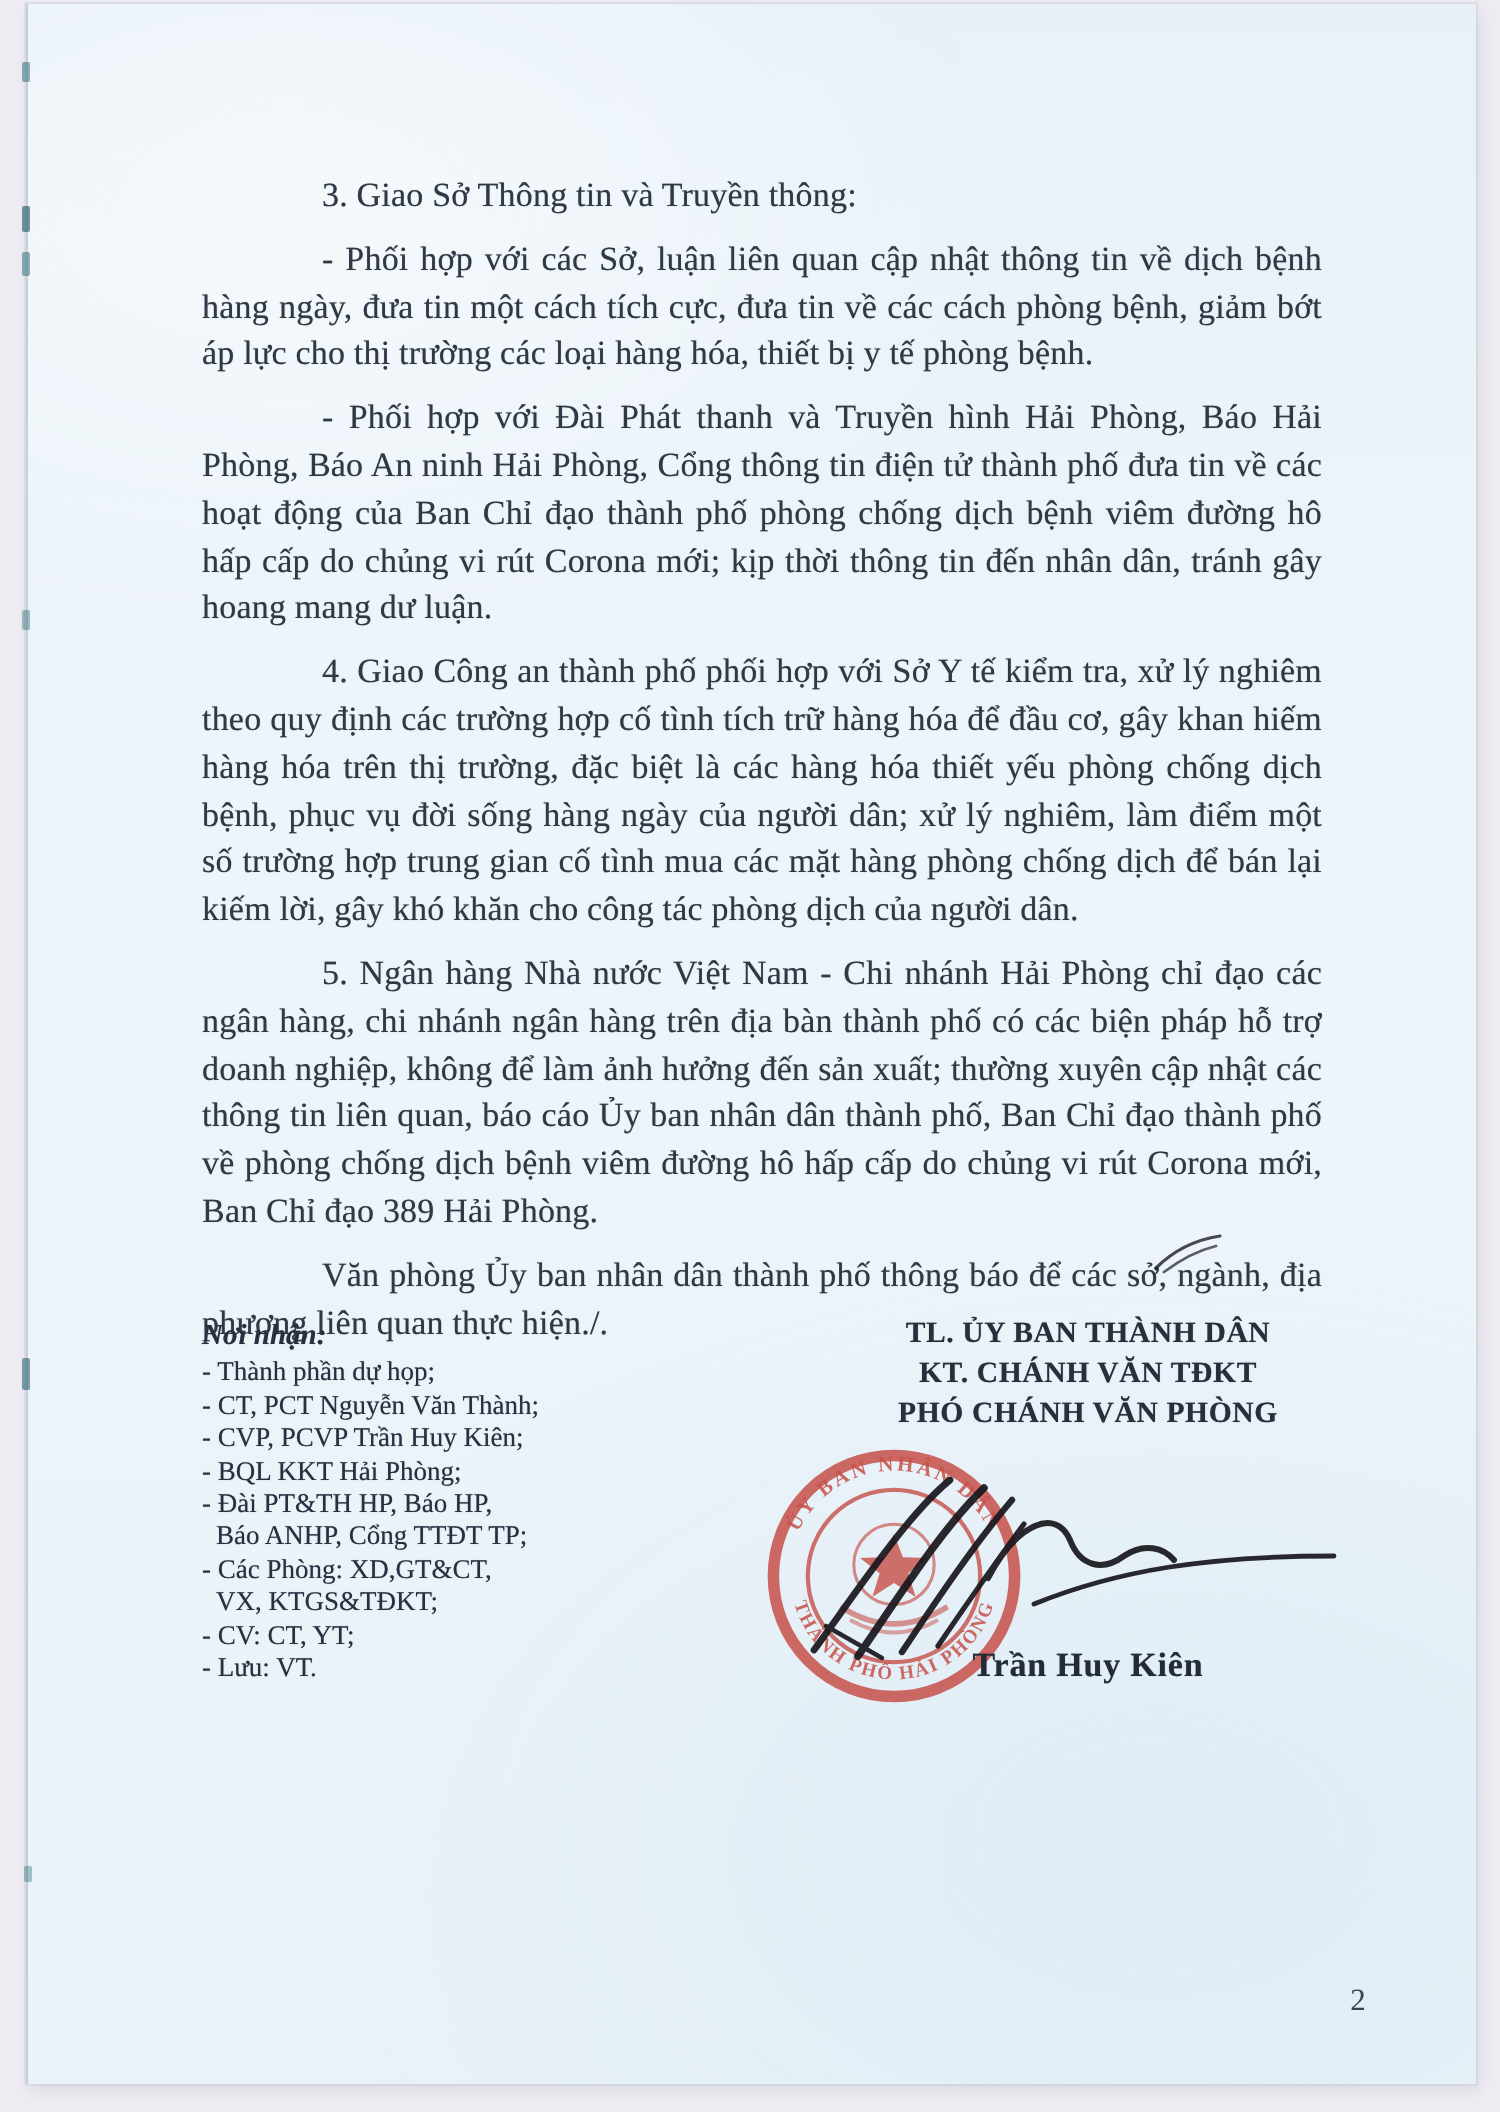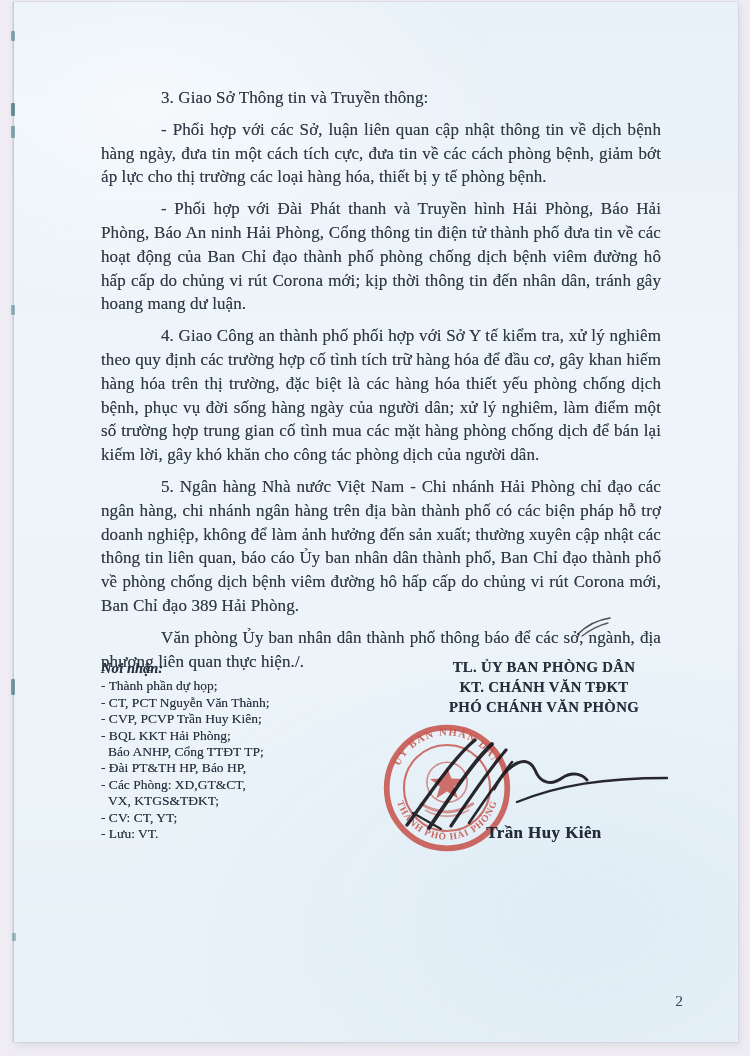--- a/index.html
+++ b/index.html
@@ -73,22 +73,22 @@
     <path d="M 3,18 C 12,9 22,4 35,2" fill="none" stroke="#1d1d22" stroke-width="1.6" stroke-linecap="round" opacity="0.8"></path>
     <path d="M 7,20 C 15,14 25,9 33,7" fill="none" stroke="#1d1d22" stroke-width="1.4" stroke-linecap="round" opacity="0.7"></path>
   </svg>
 
   <div class="recipients">
     <div class="heading">Nơi nhận:</div>
     <div class="item">- Thành phần dự họp;</div>
     <div class="item">- CT, PCT Nguyễn Văn Thành;</div>
     <div class="item">- CVP, PCVP Trần Huy Kiên;</div>
     <div class="item">- BQL KKT Hải Phòng;</div>
+    <div class="item">- Đài PT&amp;TH HP, Báo HP,</div>
     <div class="item cont">Báo ANHP, Cổng TTĐT TP;</div>
-    <div class="item">- Đài PT&amp;TH HP, Báo HP,</div>
     <div class="item">- Các Phòng: XD,GT&amp;CT,</div>
     <div class="item cont">VX, KTGS&amp;TĐKT;</div>
     <div class="item">- CV: CT, YT;</div>
     <div class="item">- Lưu: VT.</div>
   </div>
 
   <svg class="stamp" viewBox="0 0 140 140">
     <g fill="none" stroke="#c23a30">
       <circle cx="70" cy="70" r="63" stroke-width="6" opacity="0.85"></circle>
       <circle cx="70" cy="70" r="45" stroke-width="2.2" opacity="0.8"></circle>
@@ -115,21 +115,21 @@
       <path d="M 30,95 C 52,63 73,30 93,11" stroke-width="3.8"></path>
       <path d="M 52,93 C 70,66 89,38 107,17" stroke-width="3.2"></path>
       <path d="M 70,90 C 85,68 99,48 113,29" stroke-width="2.6"></path>
       <path d="M 14,80 L 42,96" stroke-width="2.2"></path>
       <path d="M 95,56 C 110,28 129,21 136,37 C 141,50 152,53 163,45 C 173,38 183,41 188,47" stroke-width="3"></path>
       <path d="M 118,69 C 160,52 205,45 268,45" stroke-width="2.4"></path>
     </g>
   </svg>
 
   <div class="sig-block">
-    <div>TL. ỦY BAN PHÒNG DÂN</div>
+    <div>TL. ỦY BAN THÀNH DÂN</div>
     <div>KT. CHÁNH VĂN TĐKT</div>
     <div>PHÓ CHÁNH VĂN PHÒNG</div>
     <span class="signer-name">Trần Huy Kiên</span>
   </div>
 
   <div class="page-number">2</div>
 </div>
 
 <div class="edge-mark m1"></div>
 <div class="edge-mark m2"></div>

